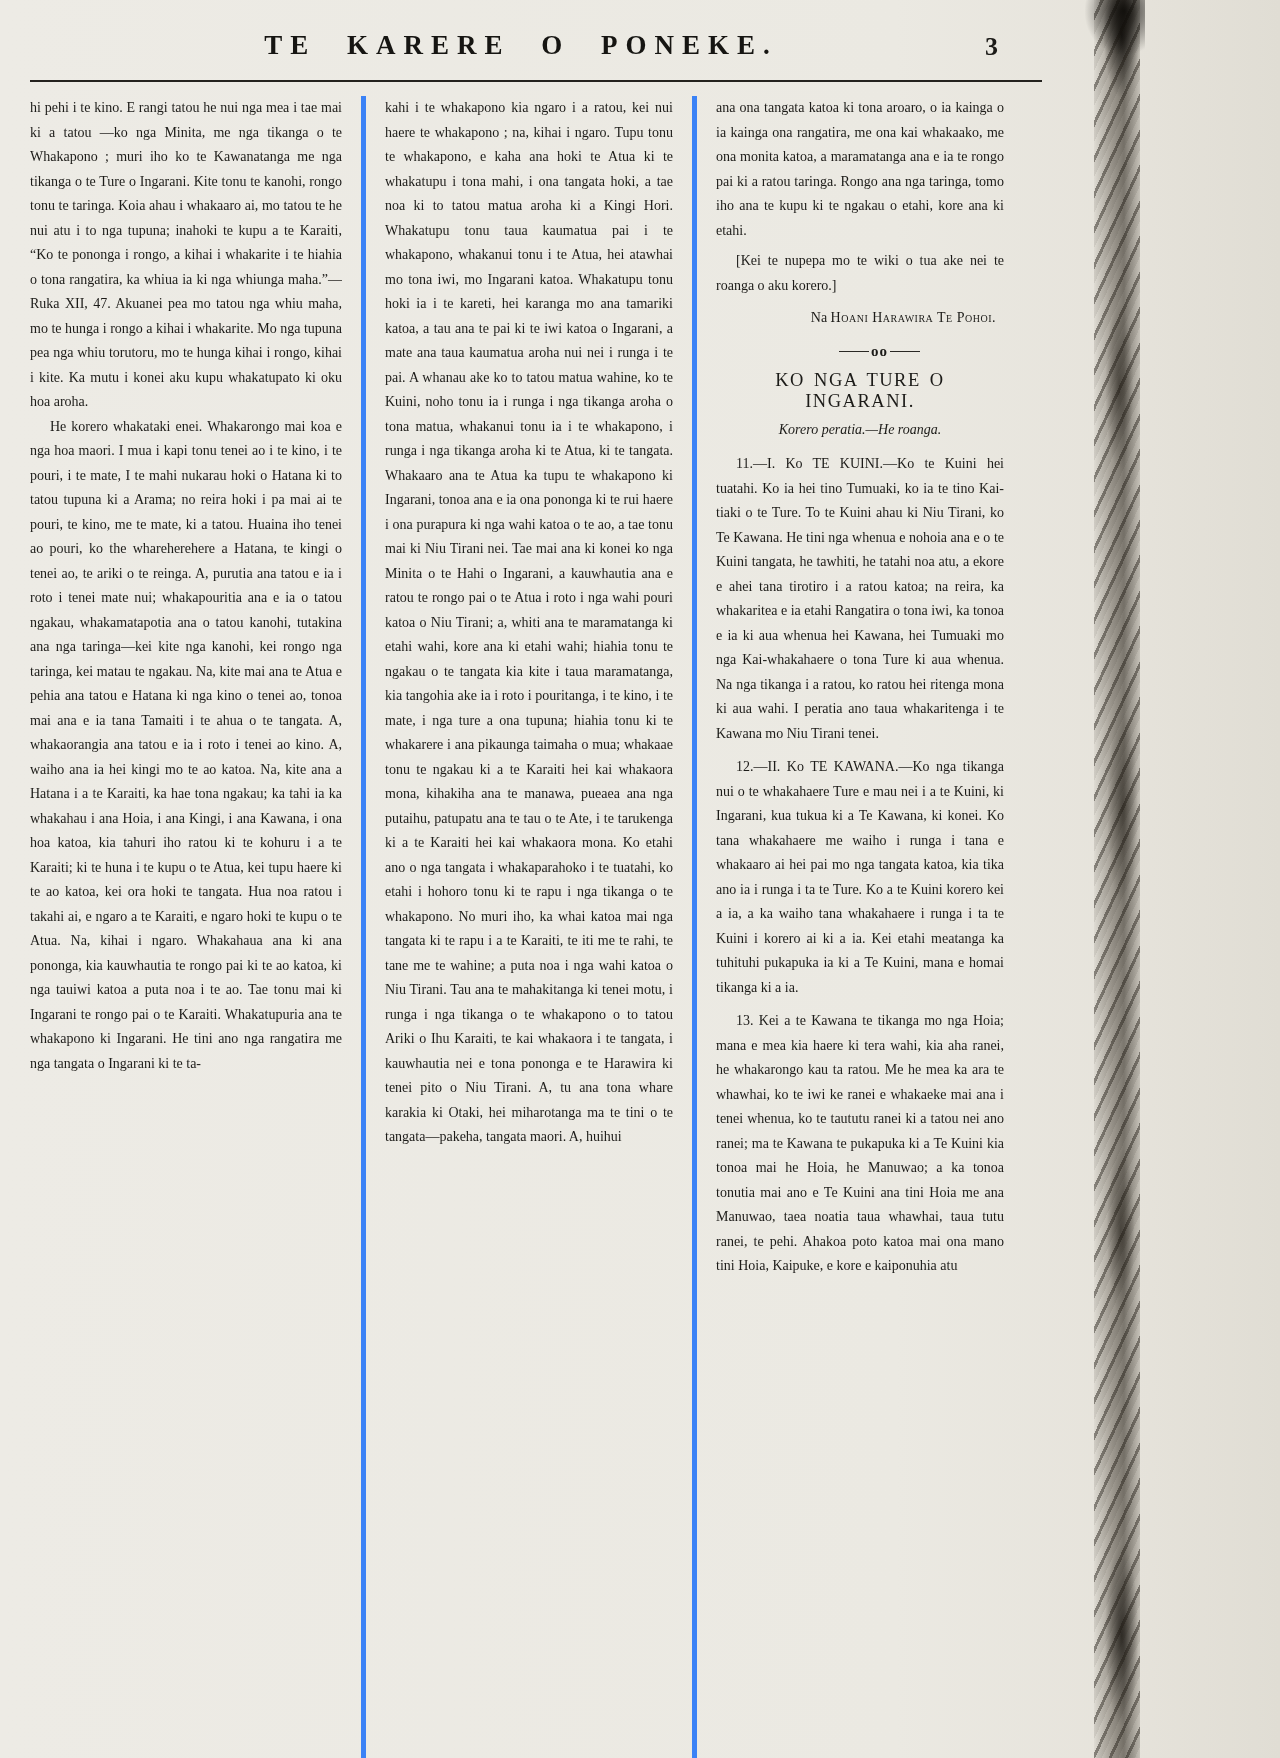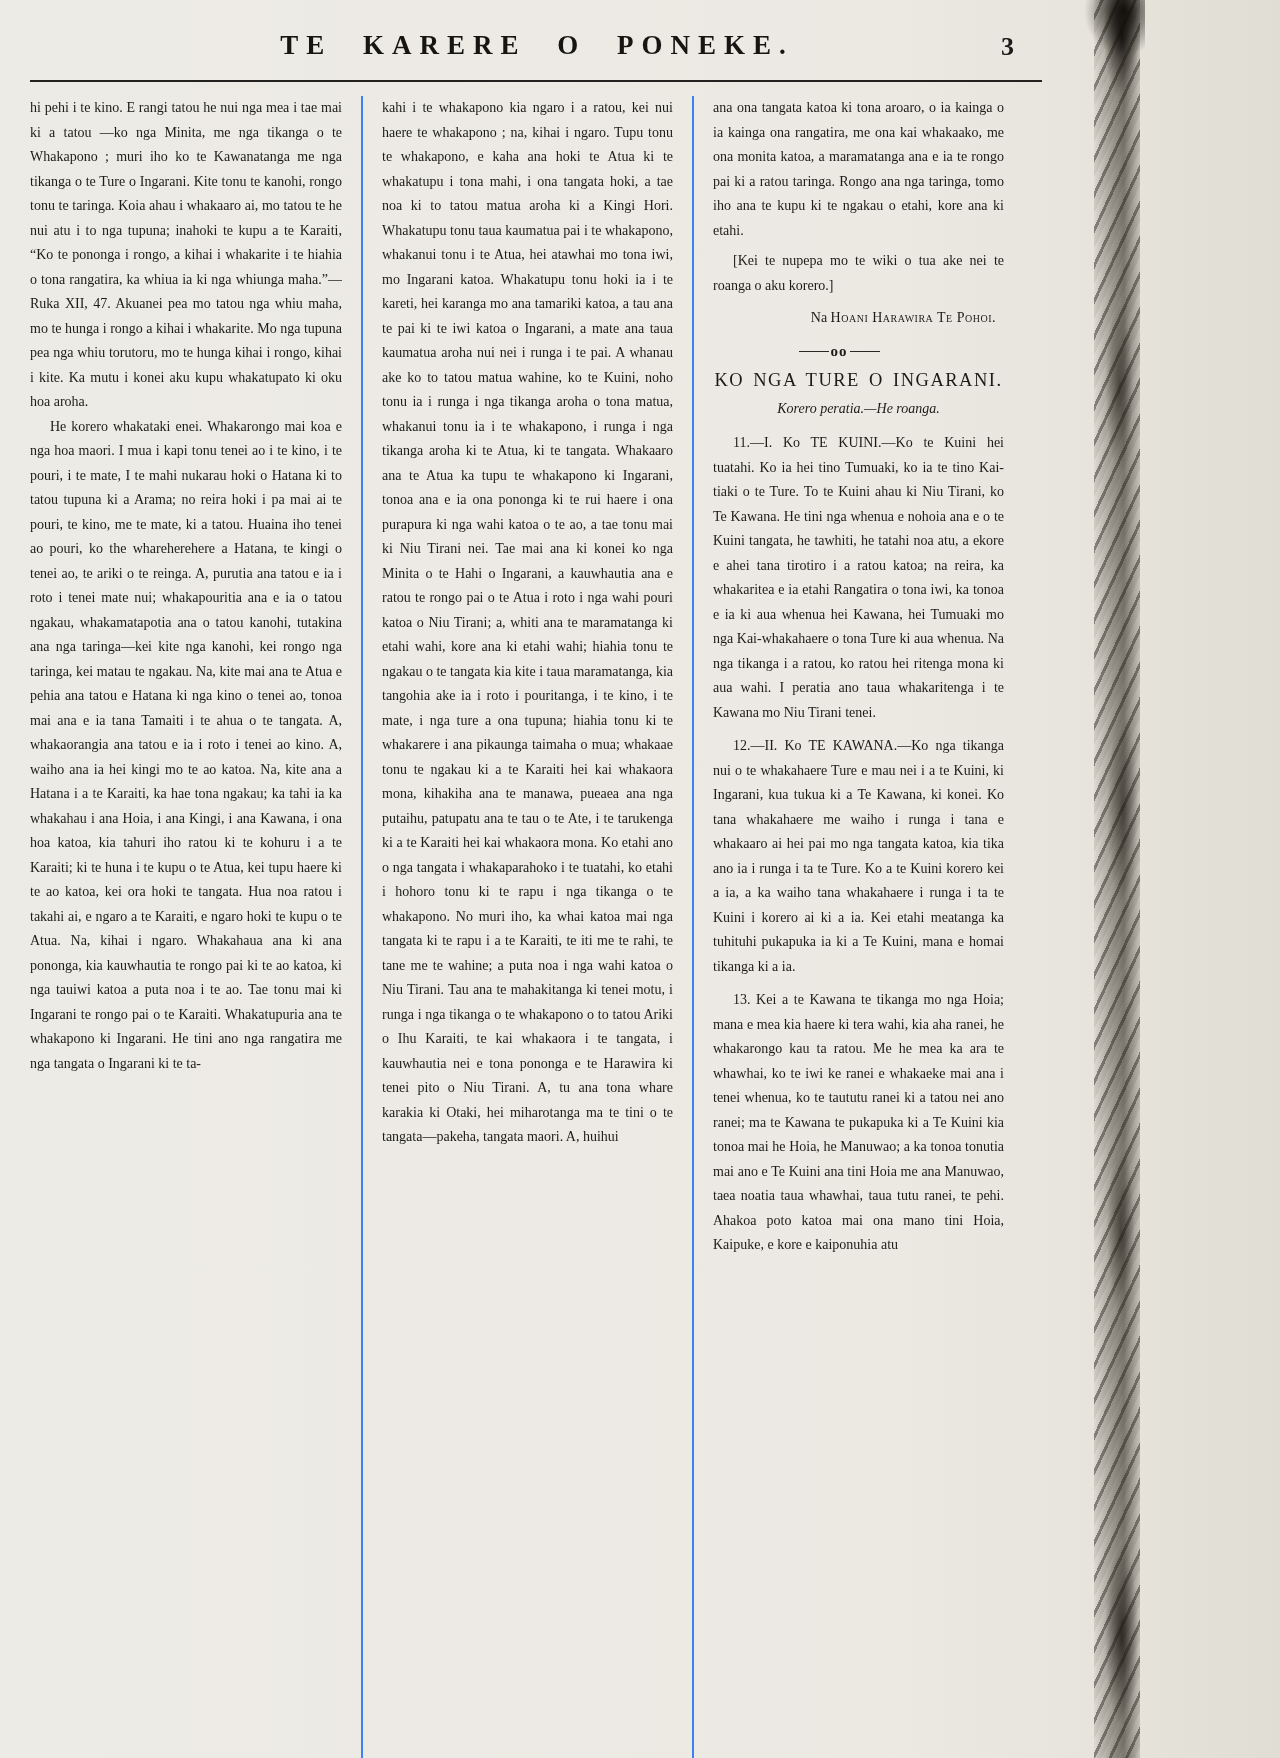--- a/index.html
+++ b/index.html
@@ -11,21 +11,21 @@
     overflow: hidden;
     background: linear-gradient(90deg, #edebe5 0%, #ebe9e2 70%, #e6e3db 88%, #e0ddd4 100%);
     font-family: "Liberation Serif", "DejaVu Serif", serif;
     color: #1c1b18;
   }
   .page { position: absolute; inset: 0; }
 
   
   .masthead {
     position: absolute;
-    top: 30px; left: 32px; width: 1010px; height: 42px;
+    top: 30px; left: 16px; width: 1010px; height: 42px;
   }
   .masthead-title {
     text-align: center;
     font-size: 27px;
     font-weight: bold;
     letter-spacing: 8px;
     word-spacing: 16px;
     color: #161512;
   }
   .page-number {
@@ -49,21 +49,21 @@
     display: flex;
     overflow: hidden;
   }
   .col {
     width: 312px;
     flex: 0 0 312px;
     overflow: hidden;
   }
   .col + .col {
     margin-left: 19px;
-    border-left: 2px solid #3b82f6;
+    border-left: 5px solid #3b82f6;
     padding-left: 19px;
   }
   .col p {
     margin: 0;
     font-size: 14px;
     line-height: 24.5px;
     text-align: justify;
     text-indent: 20px;
   }
   .col p.cont { text-indent: 0; }
@@ -74,21 +74,21 @@
     margin-top: 8px !important;
     text-align: right !important;
     text-indent: 0 !important;
     padding-right: 8px;
   }
   .byline .byline-name { font-variant: small-caps; letter-spacing: 0.5px; }
   .divider {
     margin: 12px auto 10px auto;
     display: flex;
     align-items: center;
-    justify-content: flex-start;
+    justify-content: flex-end;
     gap: 2px;
     width: 120px;
     font-size: 15px;
     font-weight: bold;
     letter-spacing: 1px;
   }
   .divider::before, .divider::after {
     content: "";
     height: 1px;
     width: 30px;

